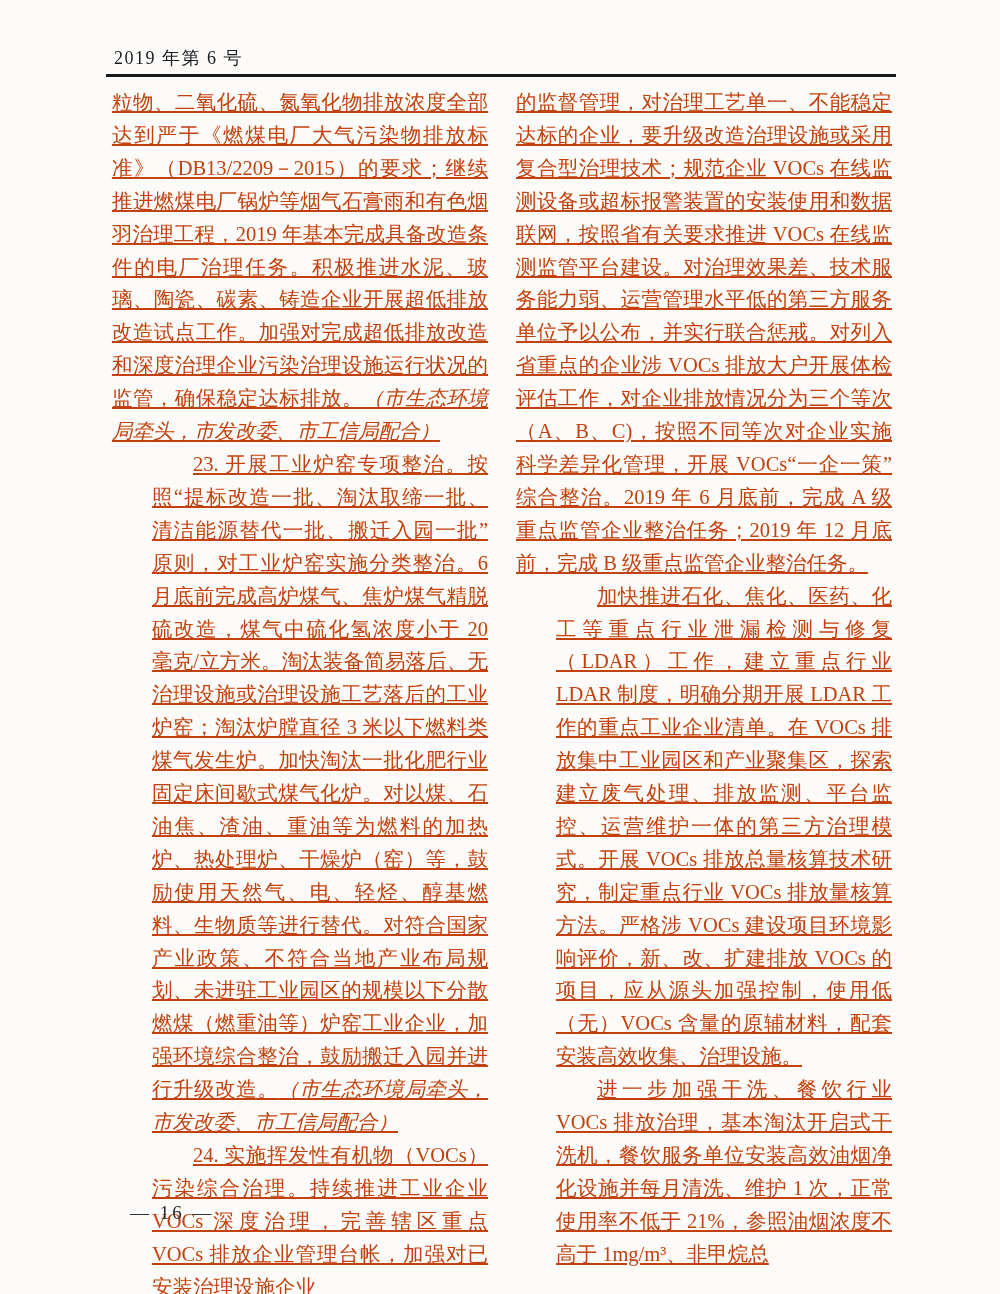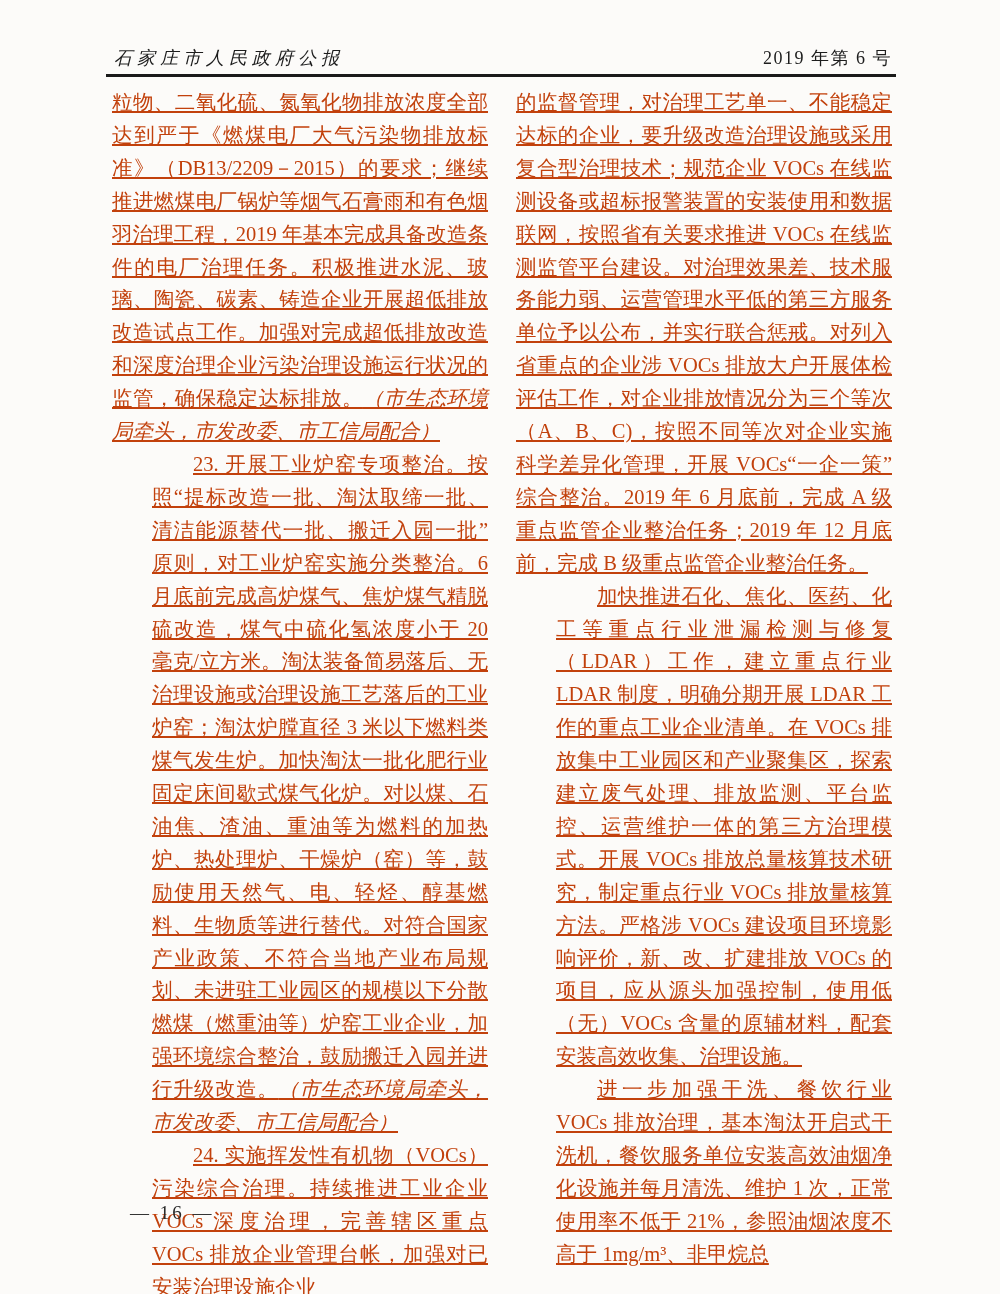--- a/index.html
+++ b/index.html
@@ -71,21 +71,20 @@
     letter-spacing: 3px;
     color: #2a2a2a;
   }
 </style>
 </head>
 <body>
 
 <div class="page">
 
   <header class="header">
-    <span class="pub-title">石家庄市人民政府公报</span>
     <span class="issue">2019 年第 6 号</span>
   </header>
 
   <div class="rule"></div>
 
   <main class="columns">
 
     <section class="column">
       <p class="para"><span>粒物、二氧化硫、氮氧化物排放浓度全部达到严于《燃煤电厂大气污染物排放标准》（DB13/2209－2015）的要求；继续推进燃煤电厂锅炉等烟气石膏雨和有色烟羽治理工程，2019 年基本完成具备改造条件的电厂治理任务。积极推进水泥、玻璃、陶瓷、碳素、铸造企业开展超低排放改造试点工作。加强对完成超低排放改造和深度治理企业污染治理设施运行状况的监管，确保稳定达标排放。</span><span class="kai">（市生态环境局牵头，市发改委、市工信局配合）</span></p>
 

